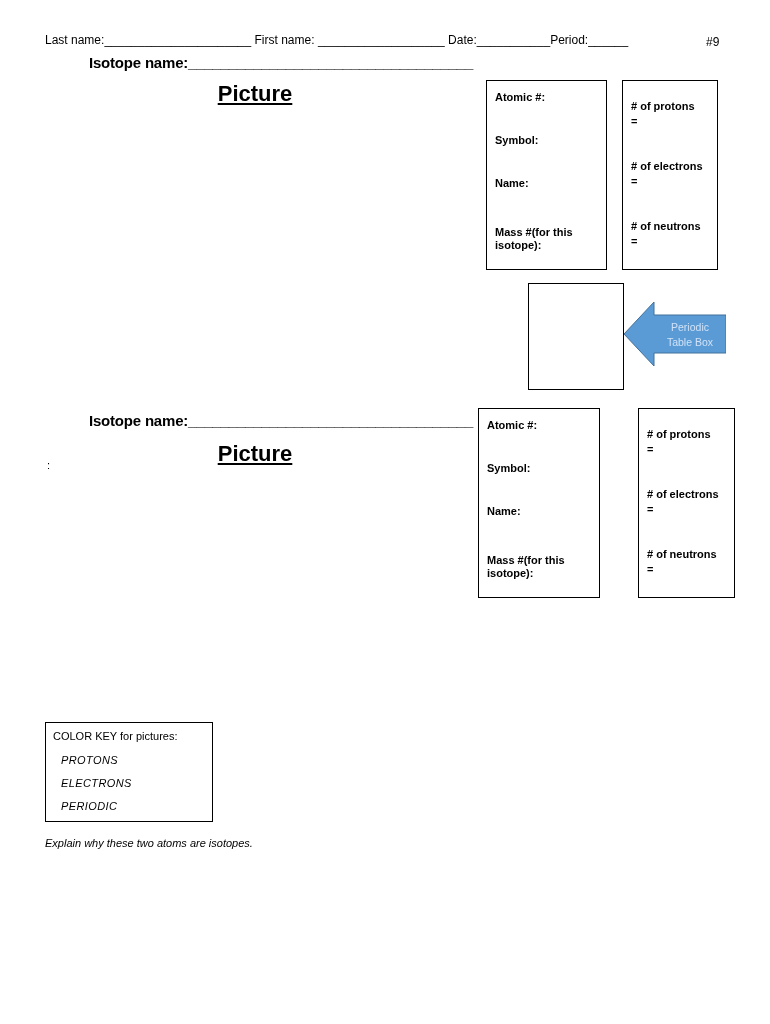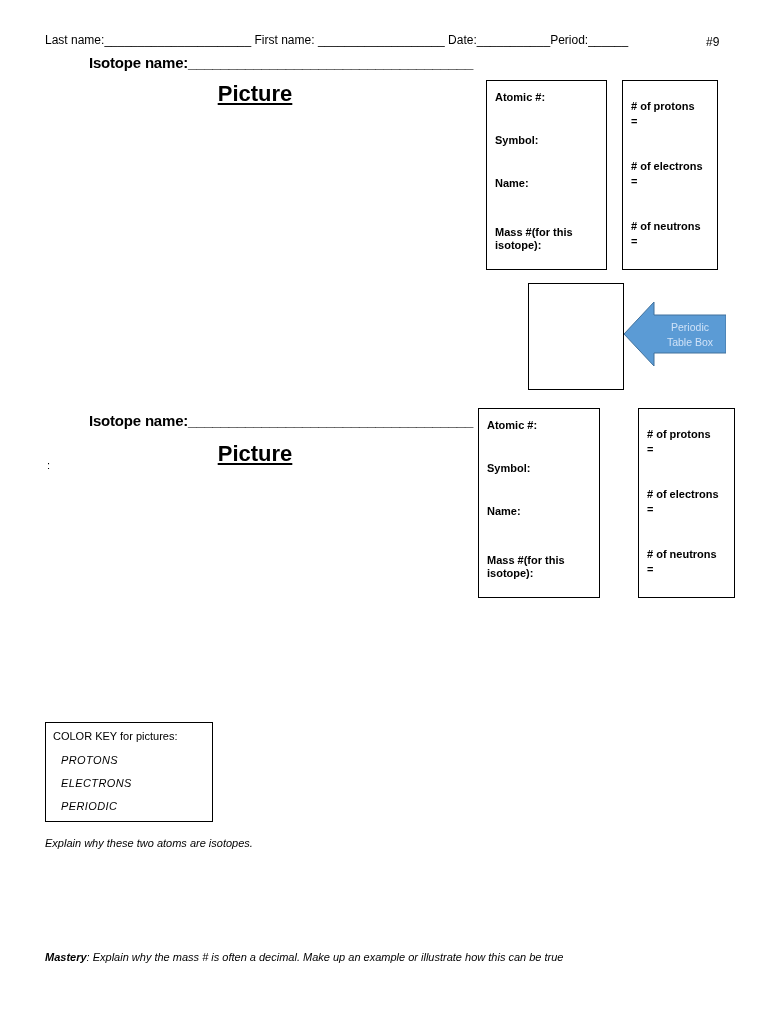--- a/index.html
+++ b/index.html
@@ -118,17 +118,14 @@
   </div>
 
   <div class="abs box colorkey-box" style="left:45px; top:722px; width:168px; height:100px;">
     <div class="colorkey-title">COLOR KEY for pictures:</div>
     <div class="colorkey-item ck1">PROTONS</div>
     <div class="colorkey-item ck2">ELECTRONS</div>
     <div class="colorkey-item ck3">PERIODIC</div>
   </div>
 
   <div class="abs question" style="left:45px; top:836px; width:660px;">Explain why these two atoms are isotopes.</div>
-  <div class="abs question" style="left:45px; top:950px; width:680px;">
-    <span class="bold">Mastery</span><span>: Explain why the mass # is often a decimal.  Make up an example or illustrate how this can be true</span>
-  </div>
 
 </div>
 
 </body></html>

